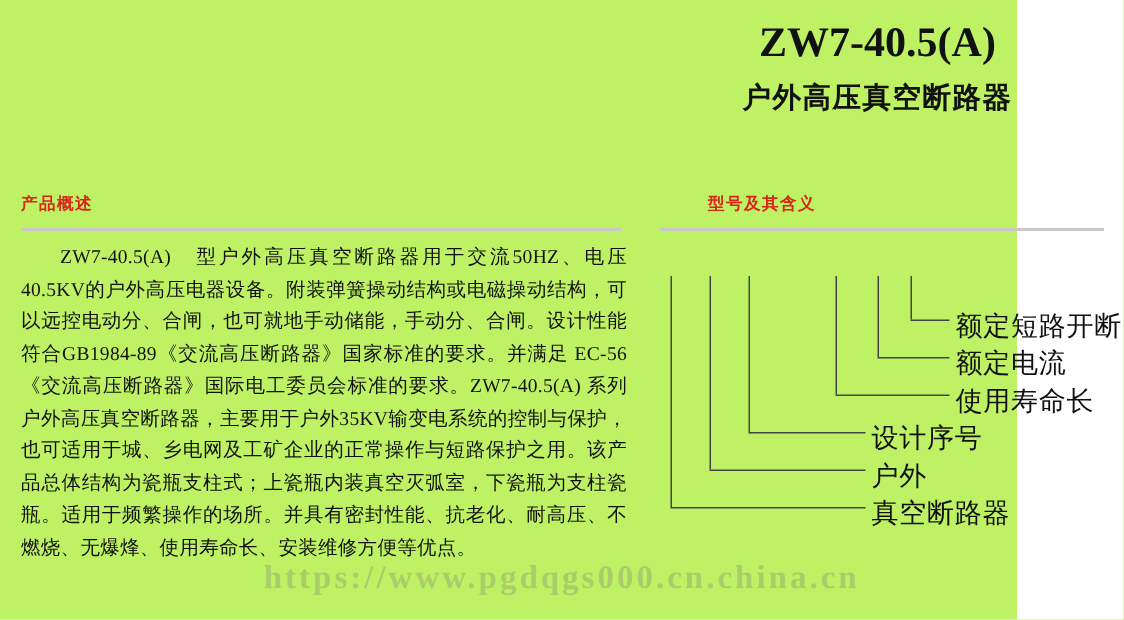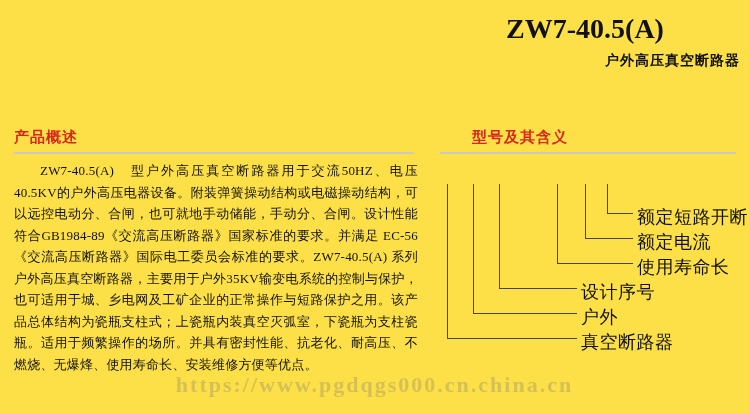--- a/index.html
+++ b/index.html
@@ -9,23 +9,23 @@
   body {
     width: 749px;
     height: 413px;
     background: #ffffff;
     font-family: "Liberation Sans", sans-serif;
     overflow: hidden;
     position: relative;
   }
   .page {
     position: relative;
-    width: 749px;
+    width: 678px;
     height: 413px;
-    background: #fde047;
+    background: #bef264;
     text-decoration: underline;
   }
 
   
   .header {
     position: absolute;
     left: 430px;
     top: 12px;
     width: 310px;
     text-align: center;
@@ -33,34 +33,33 @@
   .header .model {
     font-family: "Liberation Serif", serif;
     font-size: 28px;
     font-weight: bold;
     color: #111111;
     letter-spacing: 0px;
     line-height: 34px;
   }
   .header .subtitle {
     font-family: "Liberation Serif", serif;
-    font-size: 14px;
+    font-size: 19px;
     font-weight: bold;
     color: #111111;
     margin-top: 6px;
     letter-spacing: 1px;
-    text-align: right;
   }
 
   
   .sec-title {
     position: absolute;
     font-family: "Liberation Serif", serif;
     font-weight: bold;
-    font-size: 15px;
+    font-size: 11px;
     color: #d8261c;
     letter-spacing: 1px;
   }
   .sec-title.left { left: 14px; top: 128px; }
   .sec-title.right { left: 440px; top: 128px; margin-left: 32px; }
 
   .sec-rule {
     position: absolute;
     height: 2px;
     background: #c9c9c9;

